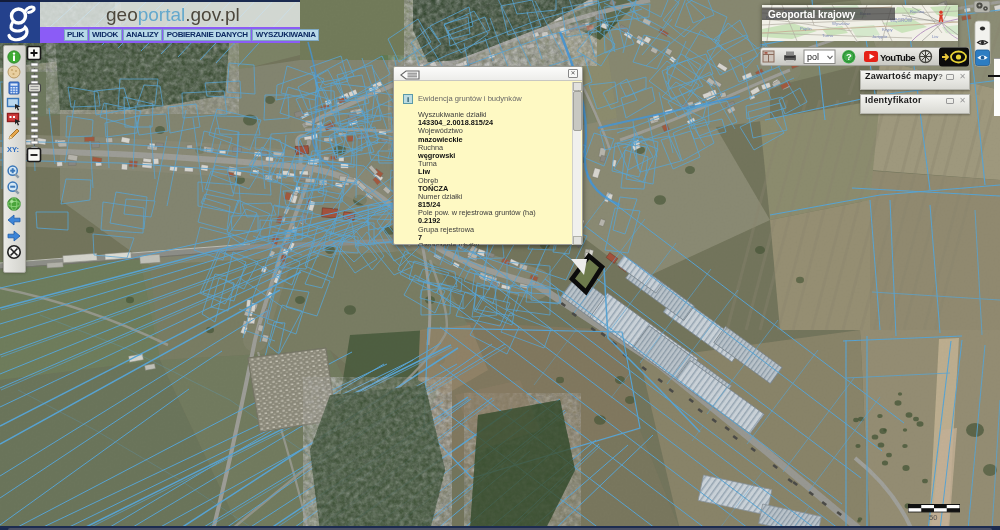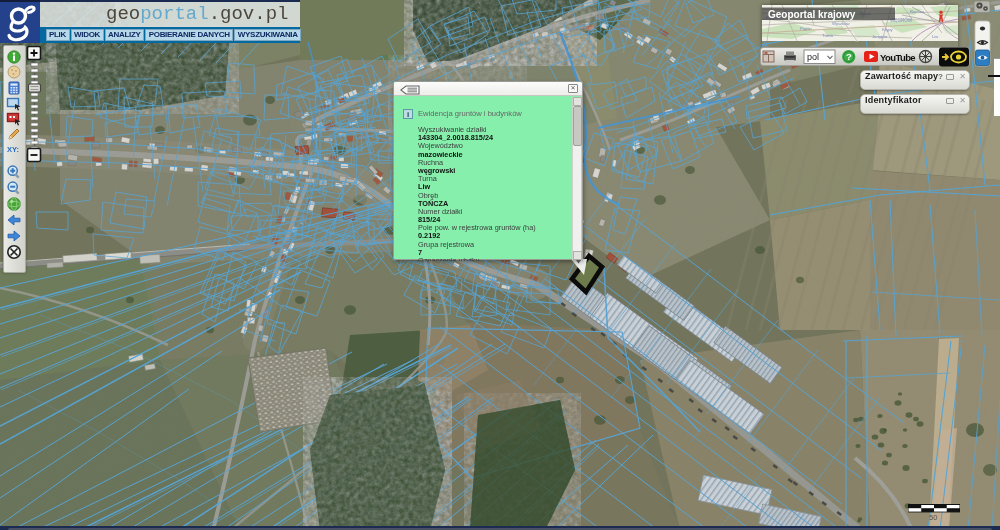--- a/index.html
+++ b/index.html
@@ -1,40 +1,40 @@
 <!DOCTYPE html>
 <html><head><meta charset="utf-8"><title>geoportal</title>
 <style>
 *{margin:0;padding:0;box-sizing:border-box}
 html,body{width:1000px;height:530px;overflow:hidden;font-family:"Liberation Sans",sans-serif;background:#72745a;position:relative}
 #ltb{position:absolute;left:3px;top:45px;width:23px;height:228px;background:linear-gradient(90deg,#e9e9e5,#d2d2cc);border:1px solid #a8a8a0;border-radius:2px;box-shadow:0 0 3px rgba(0,0,0,0.3)}
 .tbi{position:absolute;left:6px;width:16px;height:16px}
 .tbi:first-of-type{background:#d8e8f4;outline:1px solid #9ec0d8}
 #logo{position:absolute;left:0;top:0;width:40px;height:43px;background:#24418c;border-top:2px solid #131c3a}
-#hdrpanel{position:absolute;left:40px;top:0;width:260px;height:37px;background:rgba(231,236,236,0.8);border-top:2px solid #1a2a50;padding-left:66px;font-family:Liberation Mono, monospace;font-size:19px;line-height:25px;letter-spacing:0px}
+#hdrpanel{position:absolute;left:40px;top:0;width:260px;height:37px;background:rgba(231,236,236,0.8);border-top:2px solid #1a2a50;padding-left:66px;font-family:Liberation Sans, sans-serif;font-size:19px;line-height:25px;letter-spacing:0px}
 #hdrpanel .t1{color:#4c473c}
 #hdrpanel .t2{color:#64a8cc}
-#menubar{position:absolute;left:40px;top:27px;width:260px;height:16px;background:#0369a1;white-space:nowrap;padding-left:5px}
+#menubar{position:absolute;left:40px;top:27px;width:260px;height:16px;background:#8b5cf6;white-space:nowrap;padding-left:23px}
 .mbtn{display:inline-block;background:#b7d8e8;border:1px solid #7ea8c2;color:#0e2a62;font-size:8px;font-weight:bold;line-height:10.5px;padding:0 2.5px;margin:1.5px 0.5px 0 0.5px;vertical-align:top;letter-spacing:-0.3px}
-#popup{position:absolute;left:393px;top:81px;width:190px;height:179px;background:#86efac;border:1px solid #9a9a94;border-radius:2px;box-shadow:1px 2px 4px rgba(0,0,0,0.35)}
+#popup{position:absolute;left:393px;top:66px;width:190px;height:179px;background:#fef9c3;border:1px solid #9a9a94;border-radius:2px;box-shadow:1px 2px 4px rgba(0,0,0,0.35)}
 #ptitle{position:absolute;left:0;top:0;width:100%;height:14px;background:linear-gradient(#fcfcfb,#ededea);border-bottom:1px solid #c8c8c2;border-radius:2px 2px 0 0}
 #pclose{position:absolute;right:4px;top:2px;width:10px;height:9px;border:1px solid #888;border-radius:1px;font-size:6px;line-height:7px;text-align:center;color:#555;background:#f8f8f6}
 #pbody{position:absolute;left:0;top:14px;width:180px;height:165px;overflow:hidden}
 #phead{position:absolute;left:9px;top:8px;height:11px;white-space:nowrap}
 #pico{display:inline-block;width:10px;height:10px;background:#bcdce2;border:1px solid #5a9aa8;color:#1a4a5a;font-size:8px;font-weight:bold;text-align:center;line-height:9px;vertical-align:middle}
 #ptxt{color:#666;font-size:7.6px;margin-left:5px;vertical-align:middle}
 #prows{position:absolute;left:24px;top:30px;width:150px;font-size:7.3px}
 .pl{color:#3c3c3c;height:8.2px;line-height:8.2px;white-space:nowrap}
 .pv{color:#111;font-weight:bold;height:8.2px;line-height:8.2px;white-space:nowrap}
 #pscroll{position:absolute;right:1px;top:15px;width:9px;height:163px;background:#f0f0ee;border-left:1px solid #d0d0ca}
 .parr{position:absolute;left:0;width:9px;height:9px;background:#e2e2de;border:1px solid #b0b0a8}
 #pthumb{position:absolute;left:0;top:9px;width:9px;height:40px;background:#c8c8c2;border:1px solid #a0a09a;border-radius:2px}
 #minimap{position:absolute;left:762px;top:5px;width:196px;height:53px;box-shadow:0 0 4px rgba(0,0,0,0.4)}
 #trbar{position:absolute;left:760px;top:47px;width:210px;height:19px;background:linear-gradient(#ecece8,#c9c9c3);border:1px solid #a0a098;border-radius:3px}
-.panel{position:absolute;left:860px;width:110px;height:20px;background:linear-gradient(#f6f6f3,#dadad4);border:1px solid #b4b4ac;border-radius:5px;box-shadow:0 1px 2px rgba(0,0,0,0.3)}
+.panel{position:absolute;left:860px;width:110px;height:20px;background:linear-gradient(#f6f6f3,#dadad4);border:1px solid #b4b4ac;border-radius:0;box-shadow:0 1px 2px rgba(0,0,0,0.3)}
 #pan1{top:70px}
 #pan2{top:94px}
 .pt{position:absolute;left:4px;top:0;font-size:9px;font-weight:bold;color:#1a1a1a;line-height:11px;letter-spacing:0.2px}
 .pico{position:absolute;top:0;font-size:8px;line-height:11px;color:#888}
 .pico.sq{top:2.5px;width:8px;height:6px;border:1px solid #999;border-radius:1px}
 .pico.xx{font-size:8px;color:#999}
 #redgepanel{position:absolute;left:994px;top:58px;width:6px;height:58px;background:#fdfdfb;border-top:1px solid #999;box-shadow:inset 0 -42px 0 #fdfdfb}
 #botbar{position:absolute;left:0;top:526px;width:1000px;height:4px;background:#1c2c50}
 #botwin{position:absolute;left:8px;top:527.5px;width:984px;height:2.5px;background:#4a5066;border-radius:2px 2px 0 0}
 #rline{position:absolute;left:988px;top:75px;width:12px;height:1.5px;background:#111}

